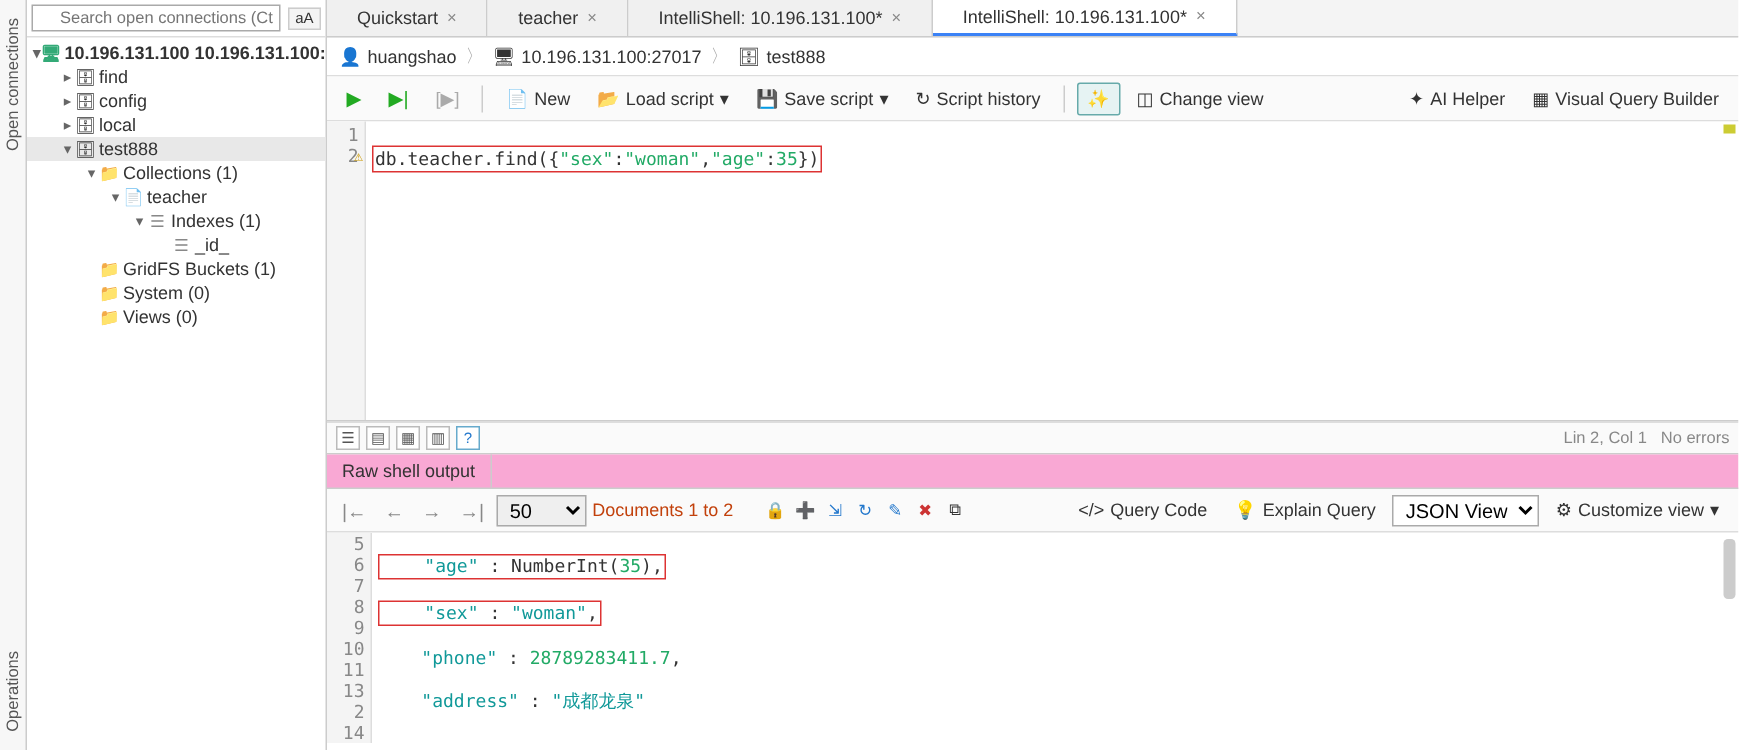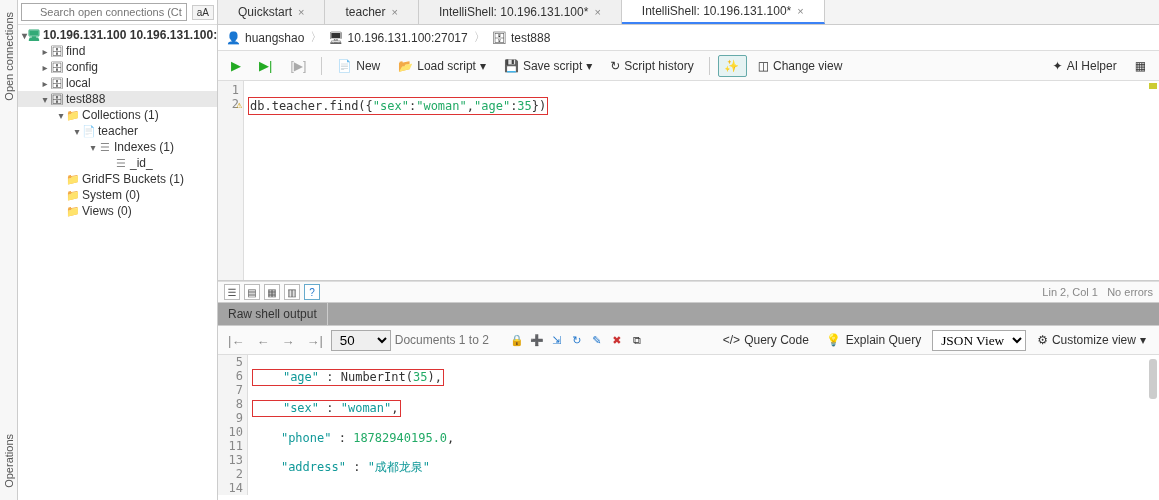--- a/index.html
+++ b/index.html
@@ -44,32 +44,32 @@
   .hl-box { display:inline-block; border:1px solid #d33; padding:0 1px; }
   .tok-key { color:#2a6; }
   .tok-str { color:#2a6; }
   .tok-num { color:#2a6; }
   .editor-block { height:200px; border-bottom:1px solid #ccc; position:relative; }
   .minimap-mark { position:absolute; right:2px; top:2px; width:8px; height:6px; background:#cc3; }
   .status-strip { display:flex; align-items:center; padding:2px 6px; border-top:1px solid #ddd; background:#fafafa; font-size:11px; gap:4px; }
   .icon-sq { width:16px; height:16px; display:inline-flex; align-items:center; justify-content:center; border:1px solid #bbb; font-size:10px; color:#555; background:#fff; cursor:pointer; }
   .icon-sq.blue { color:#27c; border-color:#6ac; }
   .results { flex:1; display:flex; flex-direction:column; border-top:1px solid #ccc; min-height:0; }
-  .result-tabs { display:flex; border-bottom:1px solid #ccc; background:#a3a3a3; font-size:12px; }
+  .result-tabs { display:flex; border-bottom:1px solid #ccc; background:#f9a8d4; font-size:12px; }
   .rtab { padding:4px 10px; border-right:1px solid #ccc; cursor:pointer; }
   .rtab.active { background:#fff; border-bottom:2px solid #3b82f6; }
   .rtab .pin { color:#aa8; font-size:10px; margin-left:4px; }
   .rtab .x { color:#888; margin-left:6px; font-size:11px; }
   .result-toolbar { display:flex; align-items:center; gap:4px; padding:3px 6px; border-bottom:1px solid #ddd; background:#fafafa; font-size:12px; }
   .nav-btn { color:#888; padding:0 4px; cursor:pointer; font-size:13px; }
   .page-sel { border:1px solid #aaa; padding:1px 4px; width:60px; }
-  .doc-range { color:#737373; }
+  .doc-range { color:#c2410c; }
   .ric { width:16px; height:16px; display:inline-flex; align-items:center; justify-content:center; font-size:11px; cursor:pointer; }
   .ric.green{color:#2a2;} .ric.blue{color:#27c;} .ric.red{color:#c33;} .ric.orange{color:#d80;}
-  .view-sel { border:1px solid #aaa; padding:1px 4px; background:#fff;font-family:Liberation Serif, serif; }
+  .view-sel { border:1px solid #aaa; padding:1px 4px; background:#fff; }
   .result-code { flex:1; overflow:auto; position:relative; }
   .rgutter { position:absolute; left:0; top:0; width:30px; background:#f4f4f4; border-right:1px solid #ddd; text-align:right; padding:0 4px; font-family:Consolas,monospace; font-size:12px; color:#888; }
   .rbody { margin-left:30px; padding:0 4px; font-family:Consolas,monospace; font-size:12px; white-space:pre; }
   .rline { line-height:15px; }
   .hlred { border:1px solid #d33; display:inline-block; padding:0 1px; }
   .k { color:#199; } .s { color:#199; } .n { color:#2a6; }
   .scroll-thumb { position:absolute; right:2px; top:4px; width:8px; height:40px; background:#ccc; border-radius:3px; }
   .status-right { margin-left:auto; color:#888; }
   .no-errors { color:#888; }
 </style>
@@ -223,20 +223,21 @@
           <span>◫</span>
           <span>Change view</span>
         </span>
       <span class="spacer"></span>
       <span class="tbtn">
           <span>✦</span>
           <span>AI Helper</span>
         </span>
       <span class="tbtn">
           <span>▦</span>
+          <span>Visual Query Builder</span>
         </span>
     </div>
 
     <div class="editor-block">
       <div class="code-area" style="height:100%;">
         <div class="gutter">
           <div>1</div>
           <div>2</div>
         </div>
         <div class="code-body">
@@ -302,21 +303,21 @@
           <div>10</div>
           <div>11</div>
           <div>13</div>
           <div>2</div>
           <div>14</div>
 
         </div>
         <div class="rbody">
 <div class="rline"><span class="hlred">    <span class="k">"age"</span> : NumberInt(<span class="n">35</span>),</span></div>
 <div class="rline"><span class="hlred">    <span class="k">"sex"</span> : <span class="s">"woman"</span>,</span></div>
-<div class="rline">    <span class="k">"phone"</span> : <span class="n">18782940195.0</span>,</div>
+<div class="rline">    <span class="k">"phone"</span> : <span class="n">28789283411.7</span>,</div>
 <div class="rline">    <span class="k">"address"</span> : <span class="s">"成都龙泉"</span></div>
 
 
 
 
 
 
 
 
         </div>

